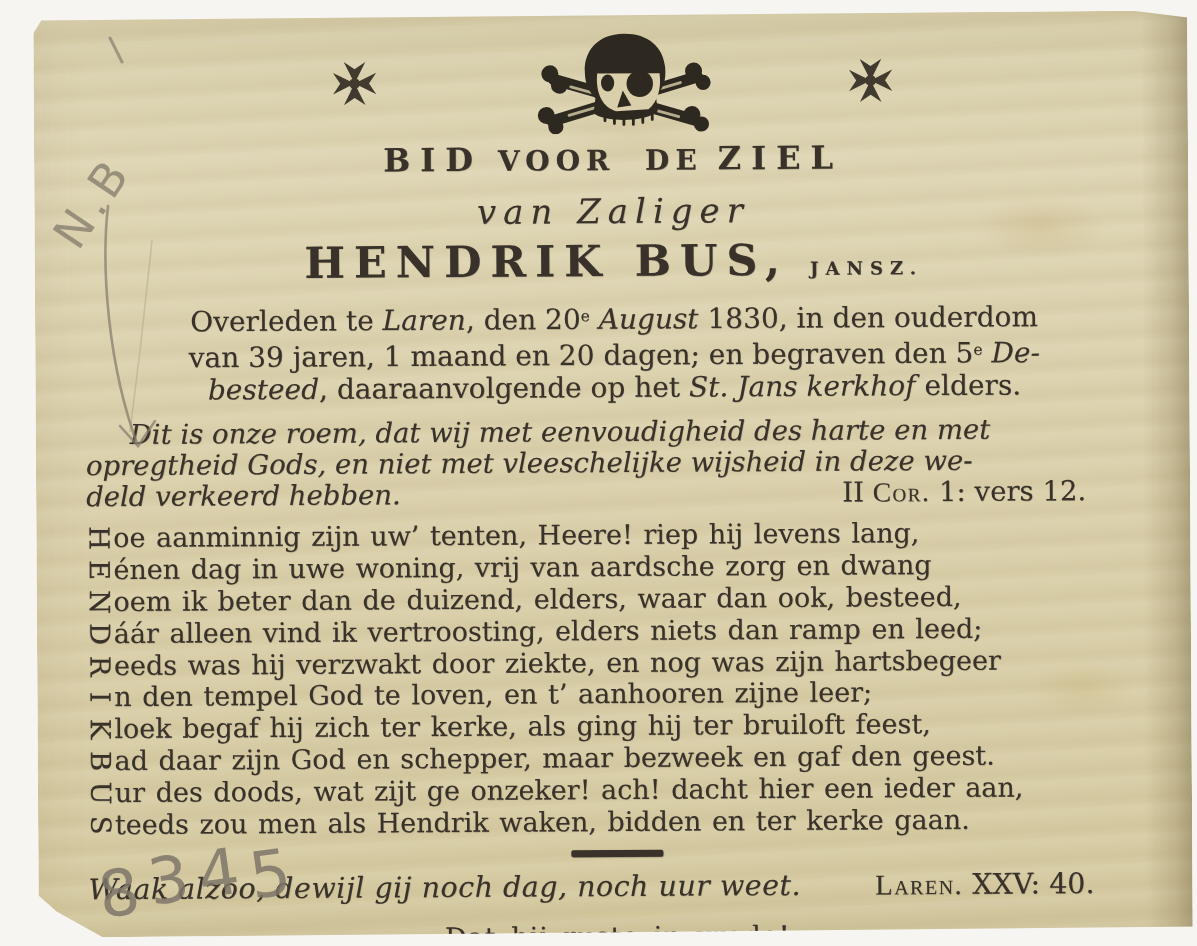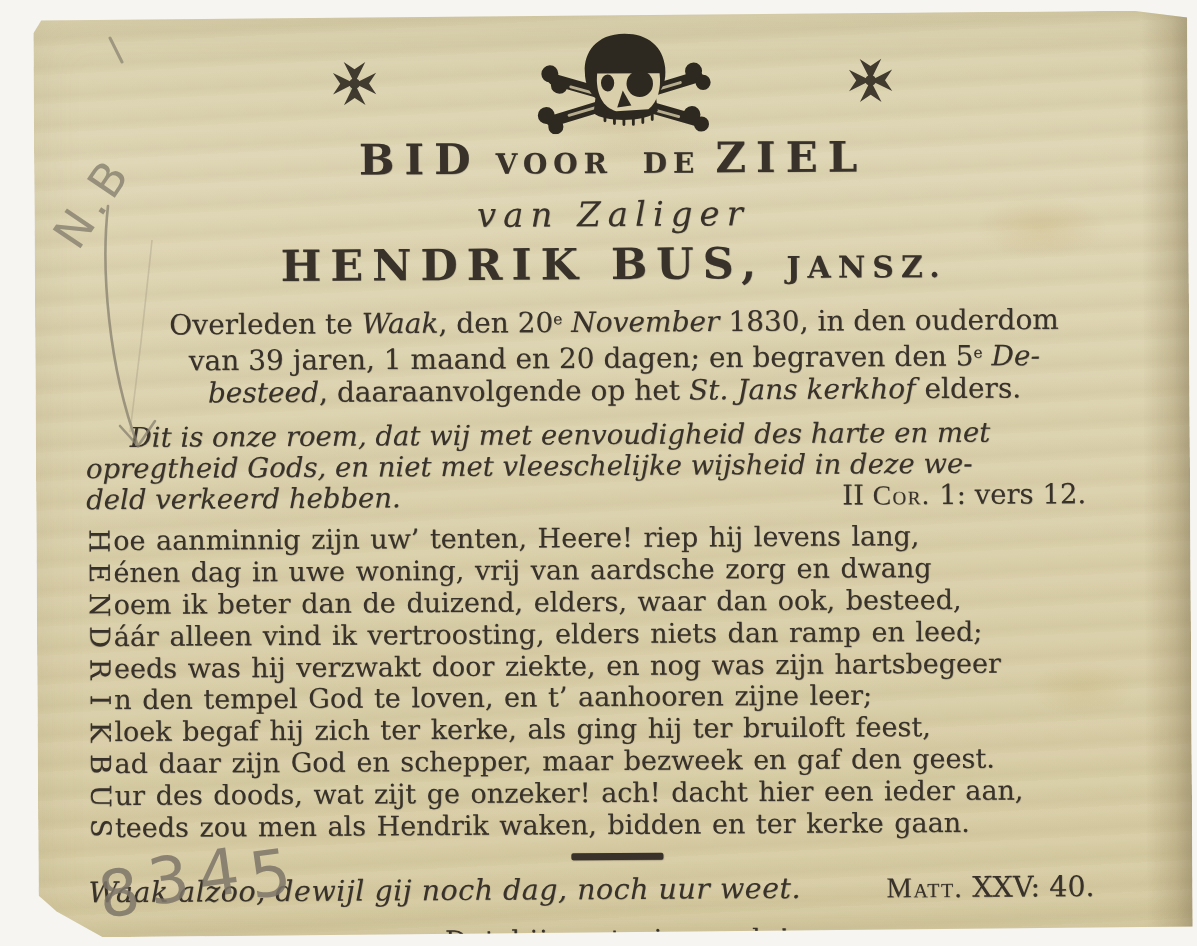--- a/index.html
+++ b/index.html
@@ -26,26 +26,26 @@
   
   .emblem-row{display:flex;align-items:center;justify-content:center;margin-top:16px;height:104px;}
   .cross{width:48px;height:48px;flex:0 0 auto;opacity:.92;}
   .cross.left{margin-right:142px;}
   .cross.right{margin-left:118px;}
   .skull{width:208px;height:104px;flex:0 0 auto;}
 
   
   .t-center{text-align:center;}
   .title1{margin-top:2px;line-height:46px;white-space:nowrap;}
-  .title1 .big{font-size:42px;font-weight:bold;letter-spacing:10px;}
+  .title1 .big{font-size:32px;font-weight:bold;letter-spacing:10px;}
   .title1 .small{font-size:28px;font-weight:bold;letter-spacing:6px;word-spacing:14px;margin:0 10px;}
   .title2{margin-top:3px;font-size:34px;font-style:italic;letter-spacing:7px;line-height:40px;}
   .name-line{margin-top:6px;line-height:48px;white-space:nowrap;}
   .name-line .main{font-size:43px;font-weight:bold;letter-spacing:9px;}
-  .name-line .suffix{font-size:30px;font-weight:bold;letter-spacing:7px;margin-left:16px;}
+  .name-line .suffix{font-size:18px;font-weight:bold;letter-spacing:7px;margin-left:16px;}
 
   
   .death{margin-top:5px;font-size:28px;line-height:33px;text-align:center;}
   .quote{margin-top:12px;font-size:27.5px;line-height:31px;text-align:left;}
   .quote .l1{text-indent:44px;}
   .quote .l3{display:flex;justify-content:space-between;padding-right:58px;}
   .sup{font-size:.55em;vertical-align:.5em;letter-spacing:0;}
   .it{font-style:italic;}
   .sc{font-variant:small-caps;letter-spacing:1.5px;font-family:Liberation Serif, serif;}
 
@@ -142,21 +142,21 @@
     </div>
 
     <div class="title2 t-center">van Zaliger</div>
 
     <div class="name-line t-center">
       <span class="main">HENDRIK BUS,</span>
       <span class="suffix">JANSZ.</span>
     </div>
 
     <div class="death">
-      <div><span>Overleden te </span><span class="it">Waak</span><span>, den 20</span><span class="sup">e</span><span> </span><span class="it">November</span><span> 1830, in den ouderdom</span></div>
+      <div><span>Overleden te </span><span class="it">Laren</span><span>, den 20</span><span class="sup">e</span><span> </span><span class="it">August</span><span> 1830, in den ouderdom</span></div>
       <div><span>van 39 jaren, 1 maand en 20 dagen; en begraven den 5</span><span class="sup">e</span><span> </span><span class="it">De-</span></div>
       <div><span class="it">besteed</span><span>, daaraanvolgende op het </span><span class="it">St. Jans kerkhof</span><span> elders.</span></div>
     </div>
 
     <div class="quote">
       <div class="l1"><span class="it">Dit is onze roem, dat wij met eenvoudigheid des harte en met</span></div>
       <div><span class="it">opregtheid Gods, en niet met vleeschelijke wijsheid in deze we-</span></div>
       <div class="l3">
         <span><span class="it">deld verkeerd hebben.</span></span>
         <span><span>II </span><span class="sc">Cor.</span><span> 1: vers 12.</span></span>
@@ -173,21 +173,21 @@
       <div class="poem-line"><span class="acro">K</span><span>loek begaf hij zich ter kerke, als ging hij ter bruiloft feest,</span></div>
       <div class="poem-line"><span class="acro">B</span><span>ad daar zijn God en schepper, maar bezweek en gaf den geest.</span></div>
       <div class="poem-line"><span class="acro">U</span><span>ur des doods, wat zijt ge onzeker! ach! dacht hier een ieder aan,</span></div>
       <div class="poem-line"><span class="acro">S</span><span>teeds zou men als Hendrik waken, bidden en ter kerke gaan.</span></div>
     </div>
 
     <div class="divider"></div>
 
     <div class="admonition">
       <span class="left"><span class="it">Waak alzoo, dewijl gij noch dag, noch uur weet.</span></span>
-      <span><span class="sc">Matt.</span><span> XXV: 40.</span></span>
+      <span><span class="sc">Laren.</span><span> XXV: 40.</span></span>
     </div>
 
     <div class="final-line t-center">Dat hij ruste in vrede!</div>
 
   </div>
 </div>
 
 <svg class="pencil-overlay" viewBox="0 0 1197 946">
 
   <text x="0" y="0" transform="translate(78,252) rotate(-56)" font-family="DejaVu Sans, sans-serif" font-size="46" fill="#87806f" opacity=".8" letter-spacing="6">N.B</text>

